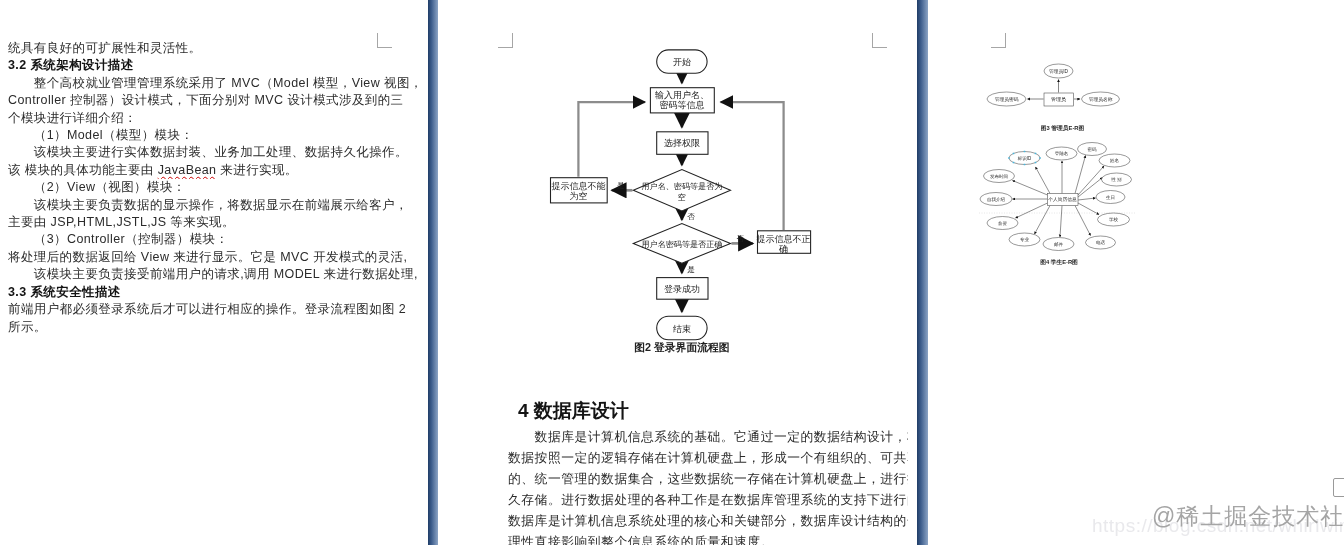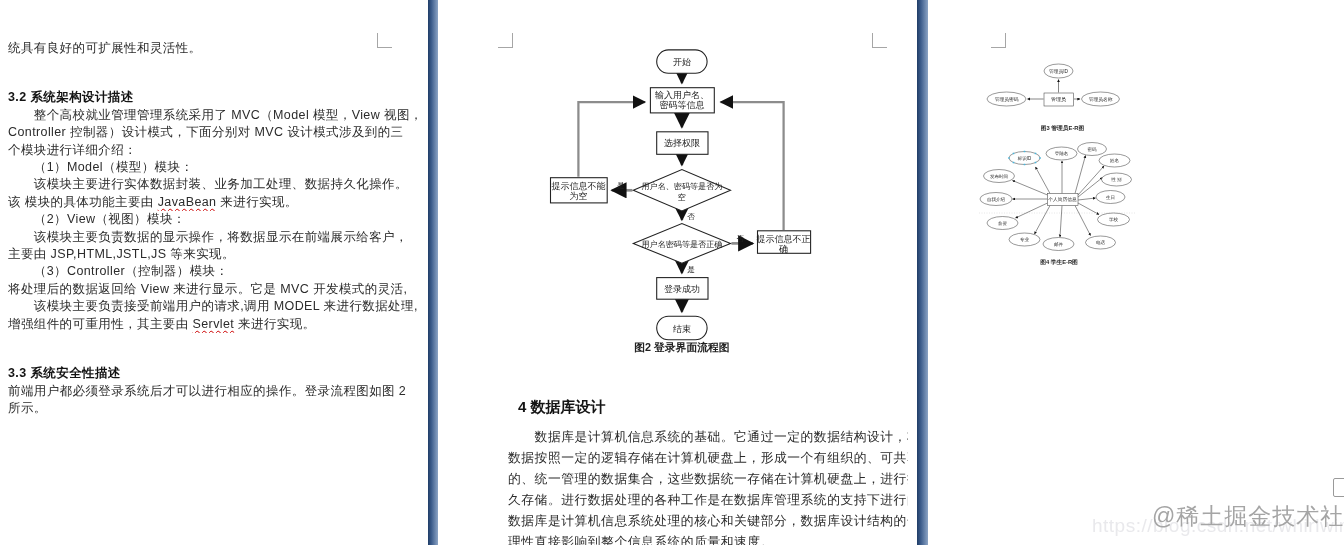--- a/index.html
+++ b/index.html
@@ -7,23 +7,23 @@
           font-family:"Liberation Sans","DejaVu Sans",sans-serif;color:#2b2b2b;}
   .page{position:absolute;top:0;height:545px;background:#ffffff;}
   .sep{position:absolute;top:0;height:545px;
        background:linear-gradient(to right,#1f3c66 0%,#3d5d8c 35%,#8ca4c5 100%);}
   .corner{position:absolute;width:14px;height:14px;}
   .corner.r{border-left:1px solid #a6a6a6;border-bottom:1px solid #a6a6a6;}
   .corner.l{border-right:1px solid #a6a6a6;border-bottom:1px solid #a6a6a6;}
   .p1text{position:absolute;left:8px;top:40px;width:414px;font-size:12.5px;
           line-height:17.4px;letter-spacing:0.4px;}
   .p1text .line{white-space:nowrap;overflow:hidden;}
-  .line.bold{font-weight:bold;color:#141414;margin-top:32px;}
+  .line.bold{font-weight:bold;color:#141414;}
   .wavy{text-decoration:underline wavy #cc0000;text-decoration-thickness:1px;text-underline-offset:2px;}
-  .p2heading{position:absolute;left:518px;top:398px;font-size:15px;font-weight:bold;color:#141414;}
+  .p2heading{position:absolute;left:518px;top:398px;font-size:19px;font-weight:bold;color:#141414;}
   .p2para{position:absolute;left:508px;top:426px;width:400px;font-size:12.8px;
           line-height:21px;letter-spacing:0.5px;}
   .p2para .line{white-space:nowrap;overflow:hidden;}
   svg{position:absolute;}
   svg text{font-family:"Liberation Sans","DejaVu Sans",sans-serif;fill:#222222;}
   .wm-url{position:absolute;left:1092px;top:515px;color:#e9e9ec;font-size:19px;
           letter-spacing:0.5px;z-index:5;white-space:nowrap;}
   .wm-main{position:absolute;left:1152px;top:501px;color:#a5a5a5;font-size:23px;
            letter-spacing:1px;z-index:6;white-space:nowrap;}
   .edge-box{position:absolute;left:1333px;top:478px;width:13px;height:17px;
@@ -53,21 +53,20 @@
       <div class="line">个模块进行详细介绍：</div>
       <div class="line">　　（1）Model（模型）模块：</div>
       <div class="line">　　该模块主要进行实体数据封装、业务加工处理、数据持久化操作。</div>
       <div class="line"><span>该 模块的具体功能主要由 </span><span class="wavy">JavaBean</span><span> 来进行实现。</span></div>
       <div class="line">　　（2）View（视图）模块：</div>
       <div class="line">　　该模块主要负责数据的显示操作，将数据显示在前端展示给客户，</div>
       <div class="line">主要由 JSP,HTML,JSTL,JS 等来实现。</div>
       <div class="line">　　（3）Controller（控制器）模块：</div>
       <div class="line">将处理后的数据返回给 View 来进行显示。它是 MVC 开发模式的灵活,</div>
       <div class="line">　　该模块主要负责接受前端用户的请求,调用 MODEL 来进行数据处理,</div>
-      <div class="line"><span>增强组件的可重用性，其主要由 </span><span class="wavy">Servlet</span><span> 来进行实现。</span></div>
       <div class="line bold">3.3 系统安全性描述</div>
       <div class="line">前端用户都必须登录系统后才可以进行相应的操作。登录流程图如图 2</div>
       <div class="line">所示。</div>
     </div>
 
   <svg style="left:438px;top:40px;" width="479" height="360" viewBox="438 40 917 400" preserveAspectRatio="xMinYMin slice">
     <defs>
       <marker id="ah" markerWidth="7" markerHeight="7" refX="5.5" refY="3" orient="auto">
         <path d="M0,0 L6,3 L0,6 Z" fill="#111"></path>
       </marker>

